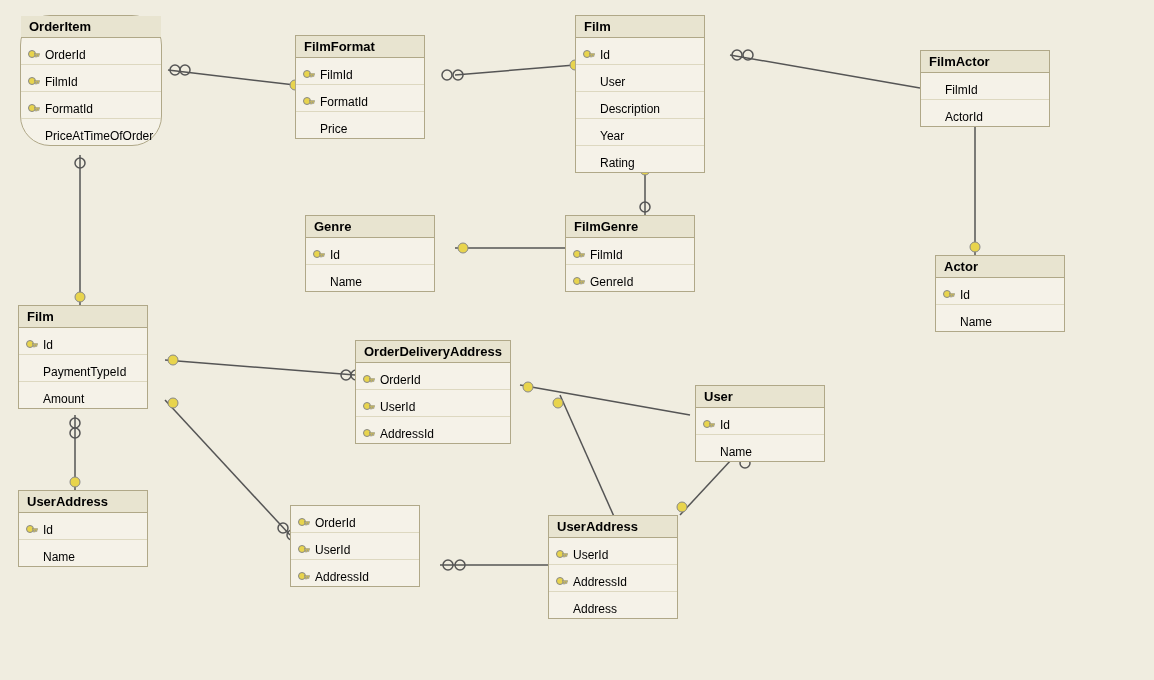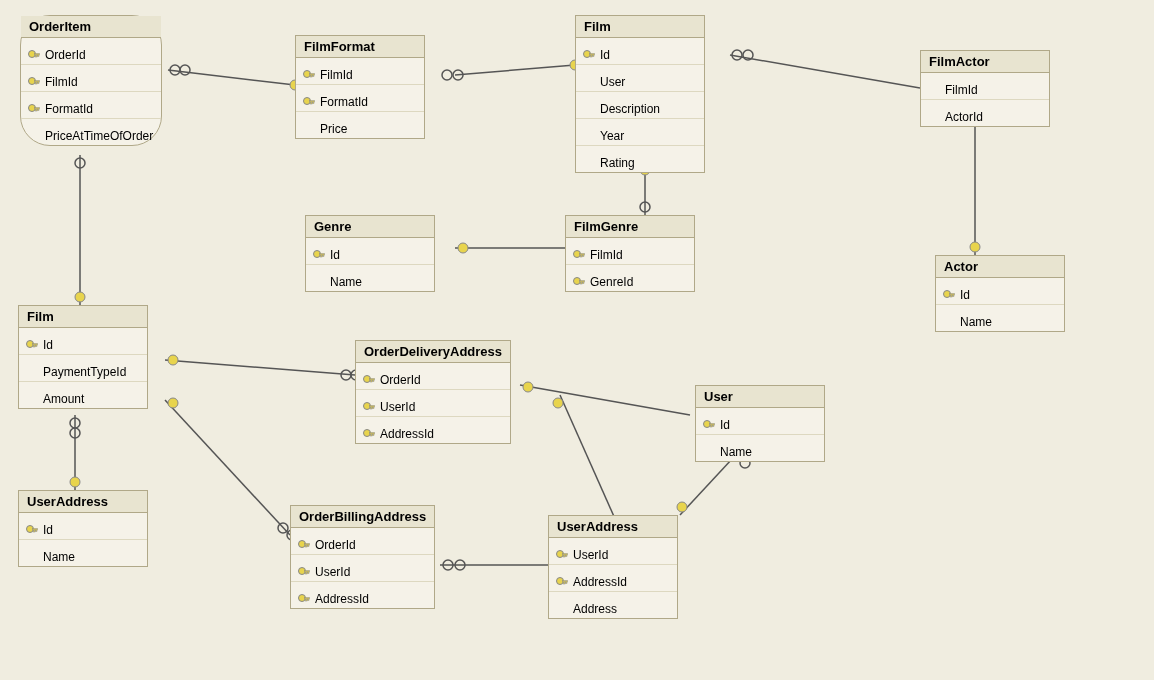--- a/index.html
+++ b/index.html
@@ -372,21 +372,20 @@
     <rect x="8.5" y="7" width="1.5" height="2" fill="#e8d44d" stroke="#888" stroke-width="0.5"></rect>
   </svg></span>
         <span>Id</span>
       </div>
       <div class="entity-row">
         <span class="no-icon"></span>
         <span>Name</span>
       </div>
     </div>
     <div class="entity" style="left: 290px; top: 505px;">
-      <div class="entity-header">OrderBillingAddress</div>
       <div class="entity-row">
         <span class="pk-icon"><svg viewBox="0 0 14 14" xmlns="http://www.w3.org/2000/svg">
     <circle cx="5" cy="6" r="3.5" fill="#e8d44d" stroke="#888" stroke-width="1"></circle>
     <rect x="7.5" y="5.5" width="5" height="1.5" fill="#e8d44d" stroke="#888" stroke-width="0.5"></rect>
     <rect x="10.5" y="7" width="1.5" height="1.5" fill="#e8d44d" stroke="#888" stroke-width="0.5"></rect>
     <rect x="8.5" y="7" width="1.5" height="2" fill="#e8d44d" stroke="#888" stroke-width="0.5"></rect>
   </svg></span>
         <span>OrderId</span>
       </div>
       <div class="entity-row">

